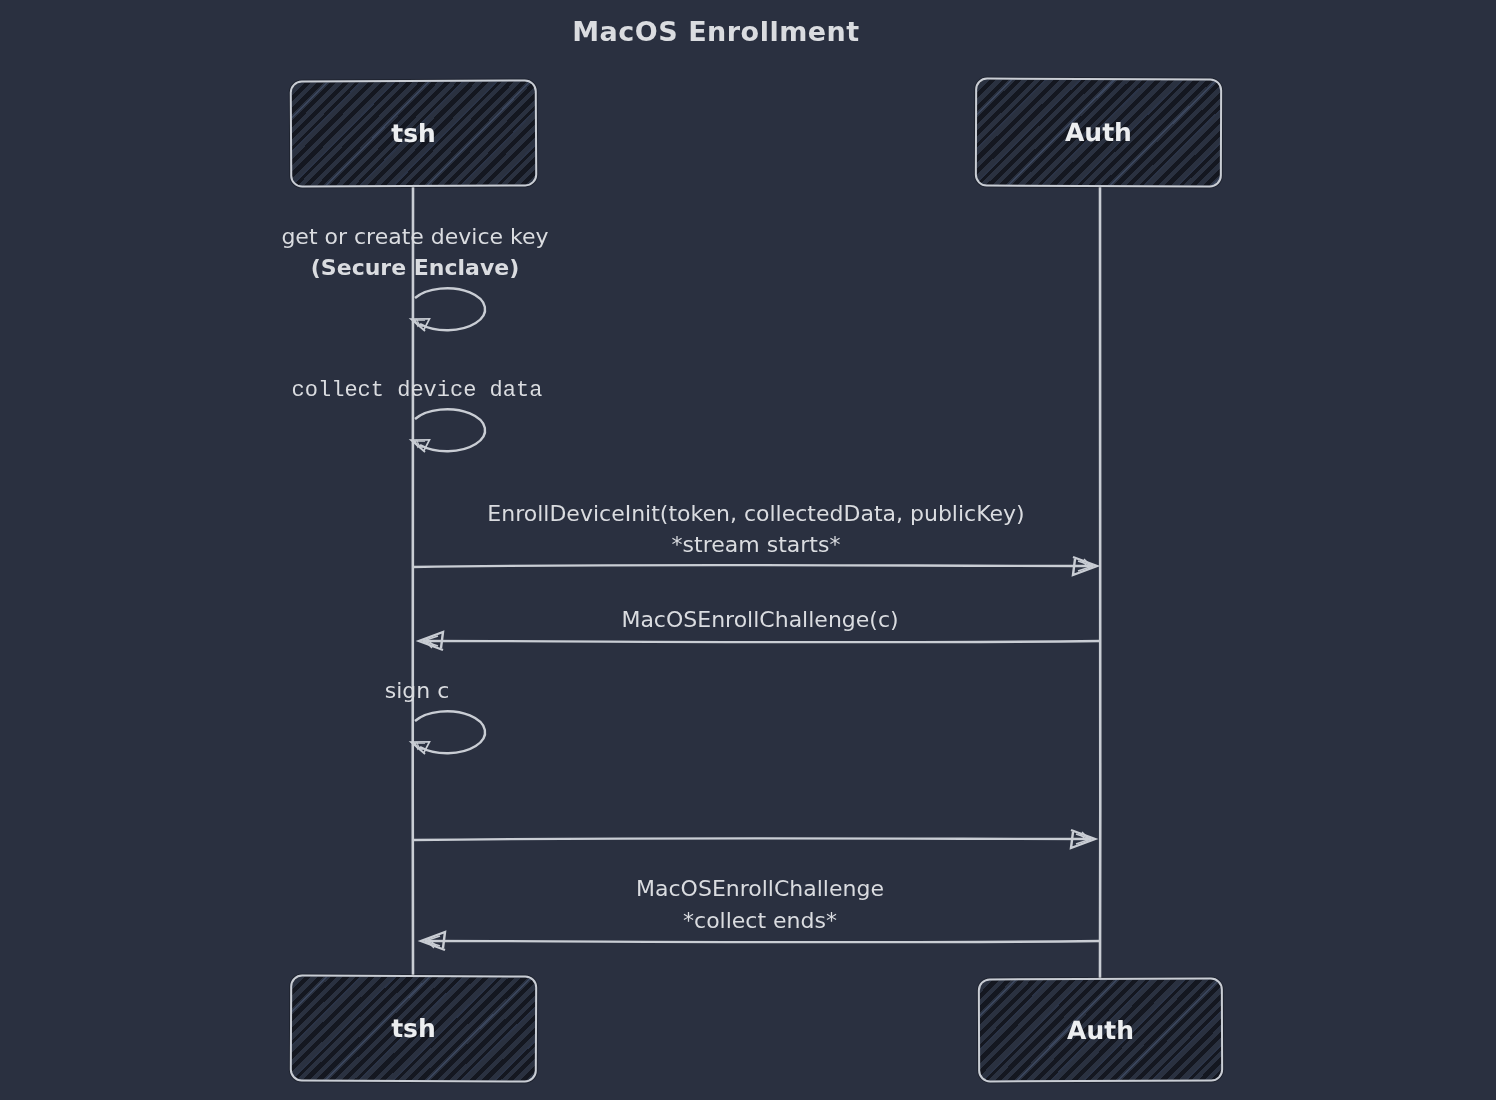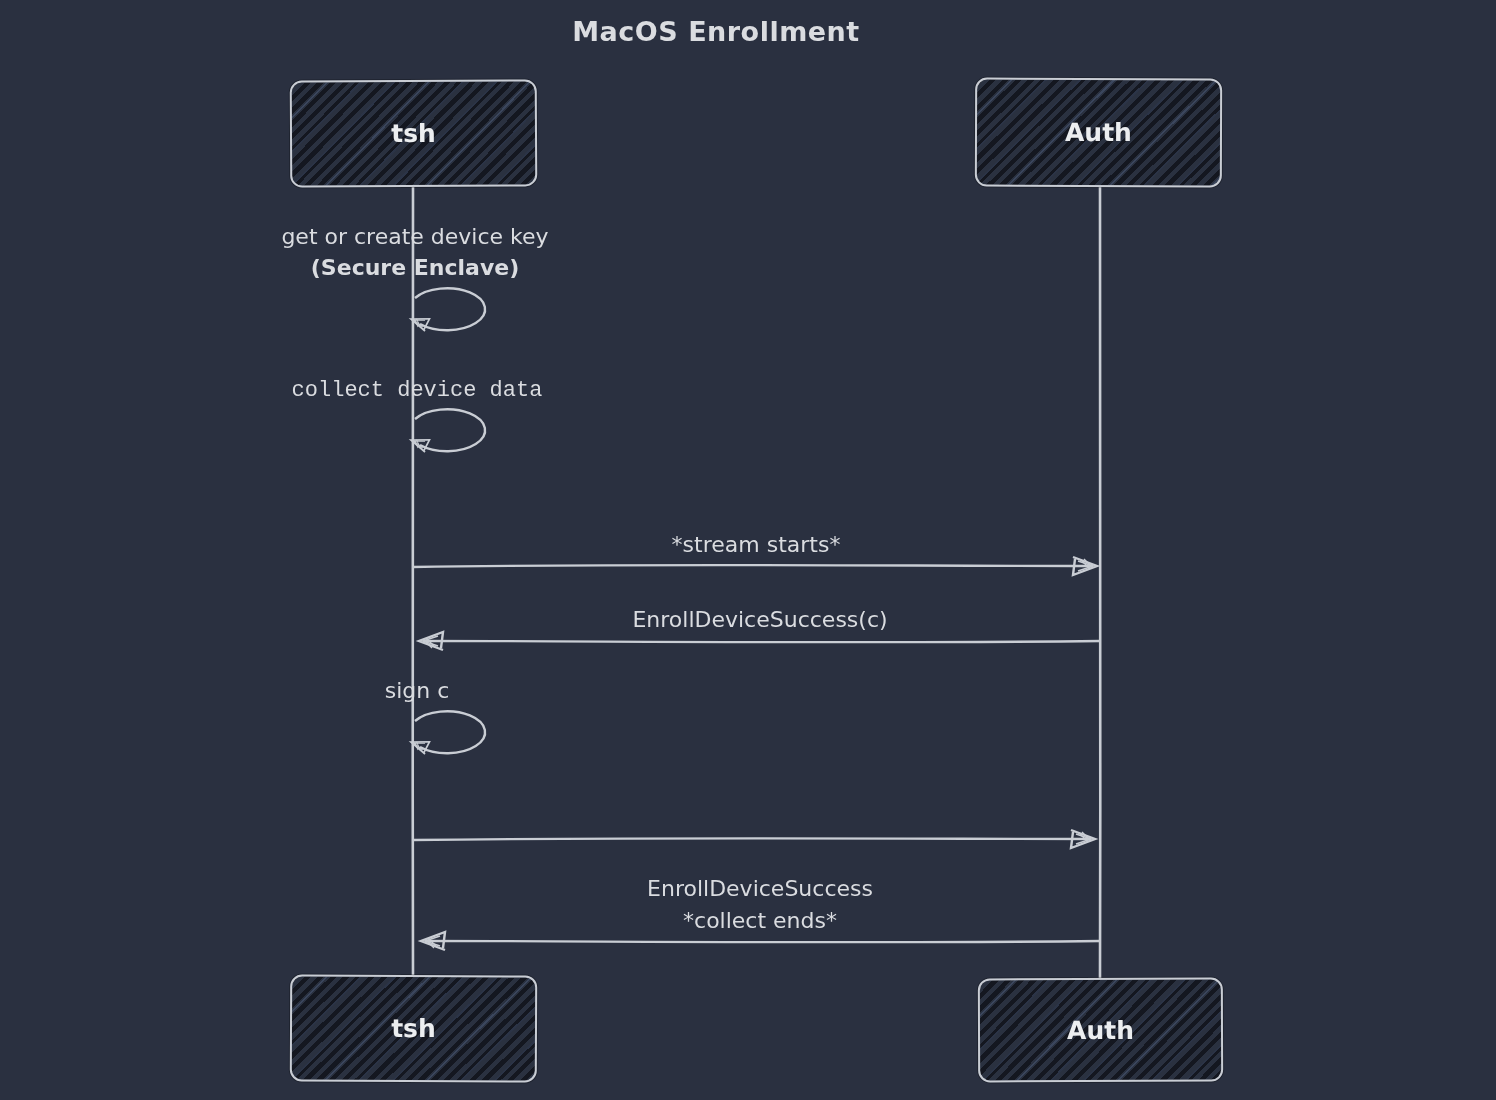--- a/index.html
+++ b/index.html
@@ -134,18 +134,19 @@
   </div>
   <div class="actor-box" id="actor-bot-auth">
     <span class="actor-label">Auth</span>
   </div>
 
   <div class="msg-label" id="sl1-l1">get or create device key</div>
   <div class="msg-label" id="sl1-l2">(Secure Enclave)</div>
   <div class="msg-label" id="sl2-l1">collect device data</div>
   <div class="msg-label" id="sl3-l1">sign c</div>
 
+  <div class="msg-label" id="m1-l1">EnrollDeviceInit(token, collectedData, publicKey)</div>
   <div class="msg-label" id="m1-l2">*stream starts*</div>
-  <div class="msg-label" id="m2-l1">EnrollDeviceSuccess(c)</div>
-  <div class="msg-label" id="m4-l1">EnrollDeviceSuccess</div>
+  <div class="msg-label" id="m2-l1">MacOSEnrollChallenge(c)</div>
+  <div class="msg-label" id="m4-l1">MacOSEnrollChallenge</div>
   <div class="msg-label" id="m4-l2">*collect ends*</div>
 
 </div>
 
 </body></html>

